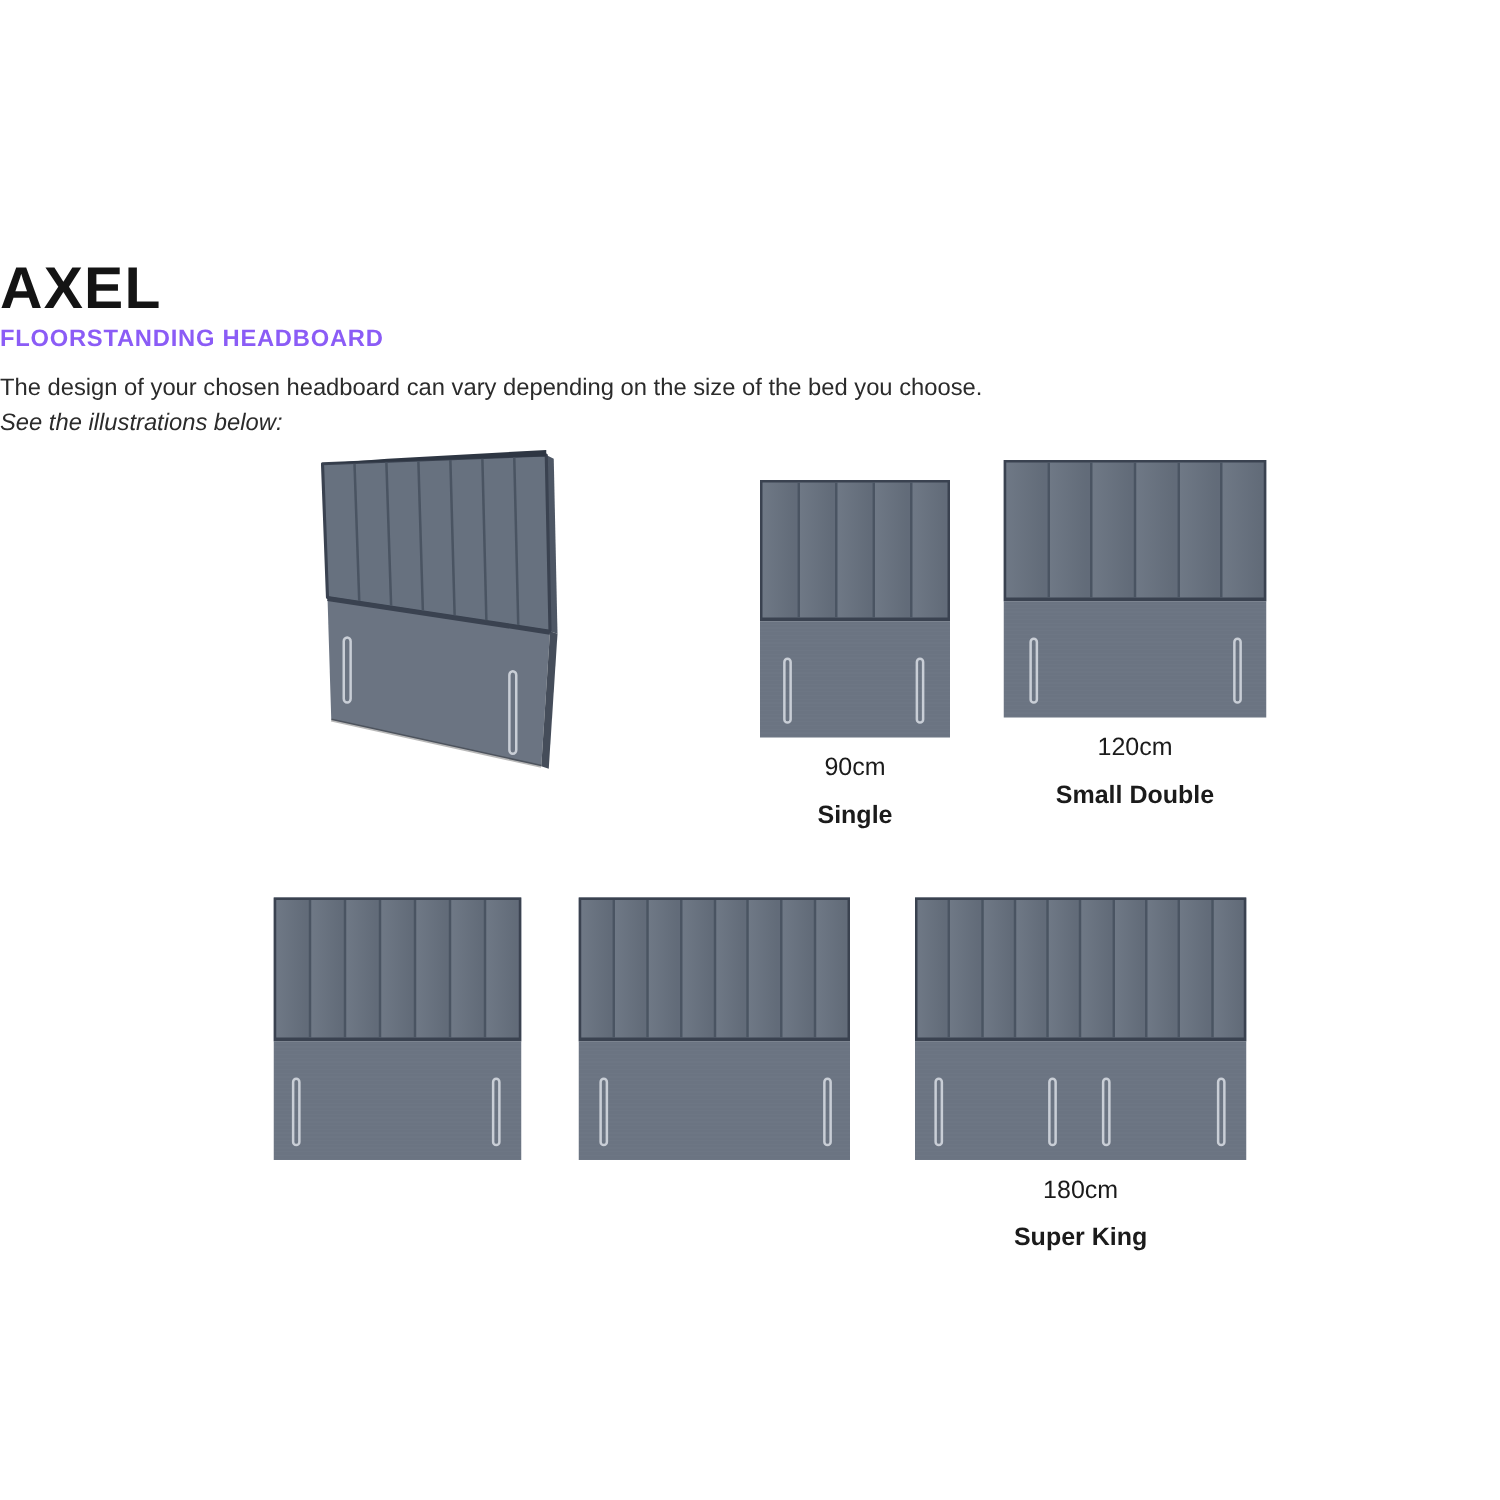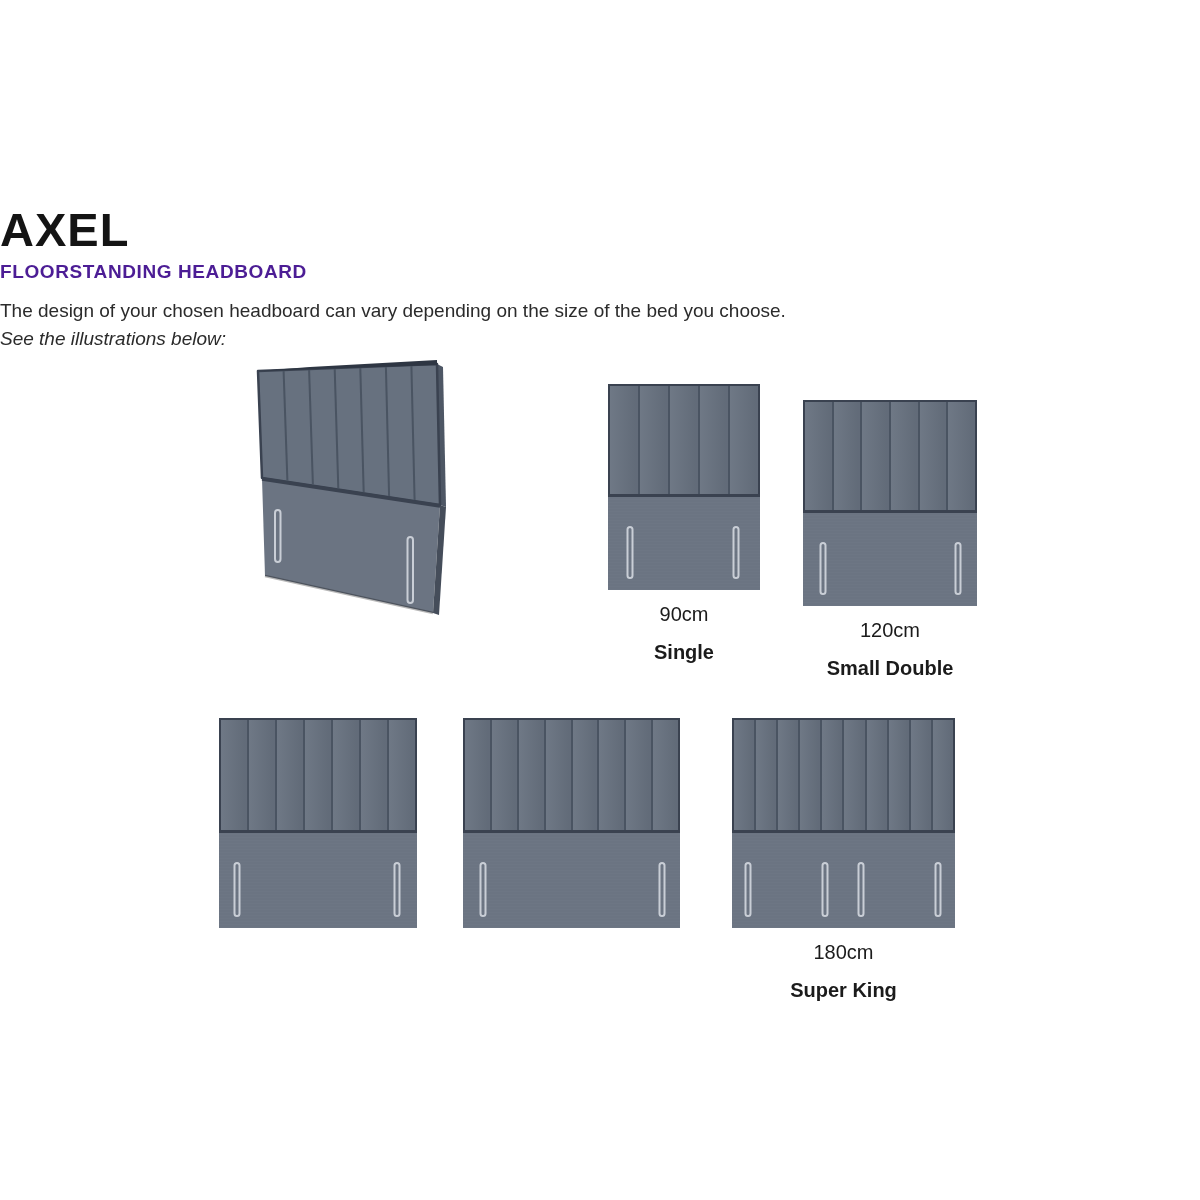--- a/index.html
+++ b/index.html
@@ -17,21 +17,21 @@
   body{
     width:1200px;height:1200px;position:relative;overflow:hidden;
     background:#ffffff;color:var(--ink);
     font-family:"Liberation Sans", sans-serif;
   }
   .sheet{position:absolute;inset:0}
 
   
   header{position:absolute;top:206px;left:0;width:972px;text-align:left}
   .title{margin:0;font-size:47px;line-height:1.0;font-weight:700;letter-spacing:1px;color:#141414}
-  .subtitle{margin:8px 0 0;font-size:19px;font-weight:700;letter-spacing:.6px;color:#4c1d95}
+  .subtitle{margin:8px 0 0;font-size:19px;font-weight:700;letter-spacing:.6px;color:#8b5cf6}
   .description{margin:17px 0 0;font-size:19px;color:#2b2b2b}
   .note{margin:6px 0 0;font-size:19px;font-style:italic;color:#2b2b2b}
 
   
   .variant{position:absolute;margin:0;padding:0}
   .hb{width:100%}
   .hb-top{
     box-sizing:border-box;display:flex;
     background:var(--fabric);
     border:2px solid var(--outline);
@@ -102,21 +102,21 @@
           <div class="hb-bottom" style="height: 93px;">
             <div class="slot" style="left: 14.5%;"></div>
             <div class="slot" style="left: 84.5%;"></div>
           </div>
         </div>
         <figcaption class="caption">
           <div class="size-label">90cm</div>
           <div class="name-label">Single</div>
         </figcaption>
       </figure>
-      <figure class="variant" style="left: 803px; top: 400px; width: 174px;">
+      <figure class="variant" style="left: 803px; top: 368px; width: 210px;">
         <div class="hb">
           <div class="hb-top" style="height: 113px;">
             <div class="panel"></div>
             <div class="panel"></div>
             <div class="panel"></div>
             <div class="panel"></div>
             <div class="panel"></div>
             <div class="panel"></div>
           </div>
           <div class="hb-bottom" style="height: 93px;">
@@ -157,21 +157,21 @@
             <div class="panel"></div>
             <div class="panel"></div>
             <div class="panel"></div>
           </div>
           <div class="hb-bottom" style="height: 95px;">
             <div class="slot" style="left: 9%;"></div>
             <div class="slot" style="left: 91.5%;"></div>
           </div>
         </div>
       </figure>
-      <figure class="variant" style="left: 732px; top: 718px; width: 223px;">
+      <figure class="variant" style="left: 732px; top: 718px; width: 265px;">
         <div class="hb">
           <div class="hb-top" style="height: 115px;">
             <div class="panel"></div>
             <div class="panel"></div>
             <div class="panel"></div>
             <div class="panel"></div>
             <div class="panel"></div>
             <div class="panel"></div>
             <div class="panel"></div>
             <div class="panel"></div>

